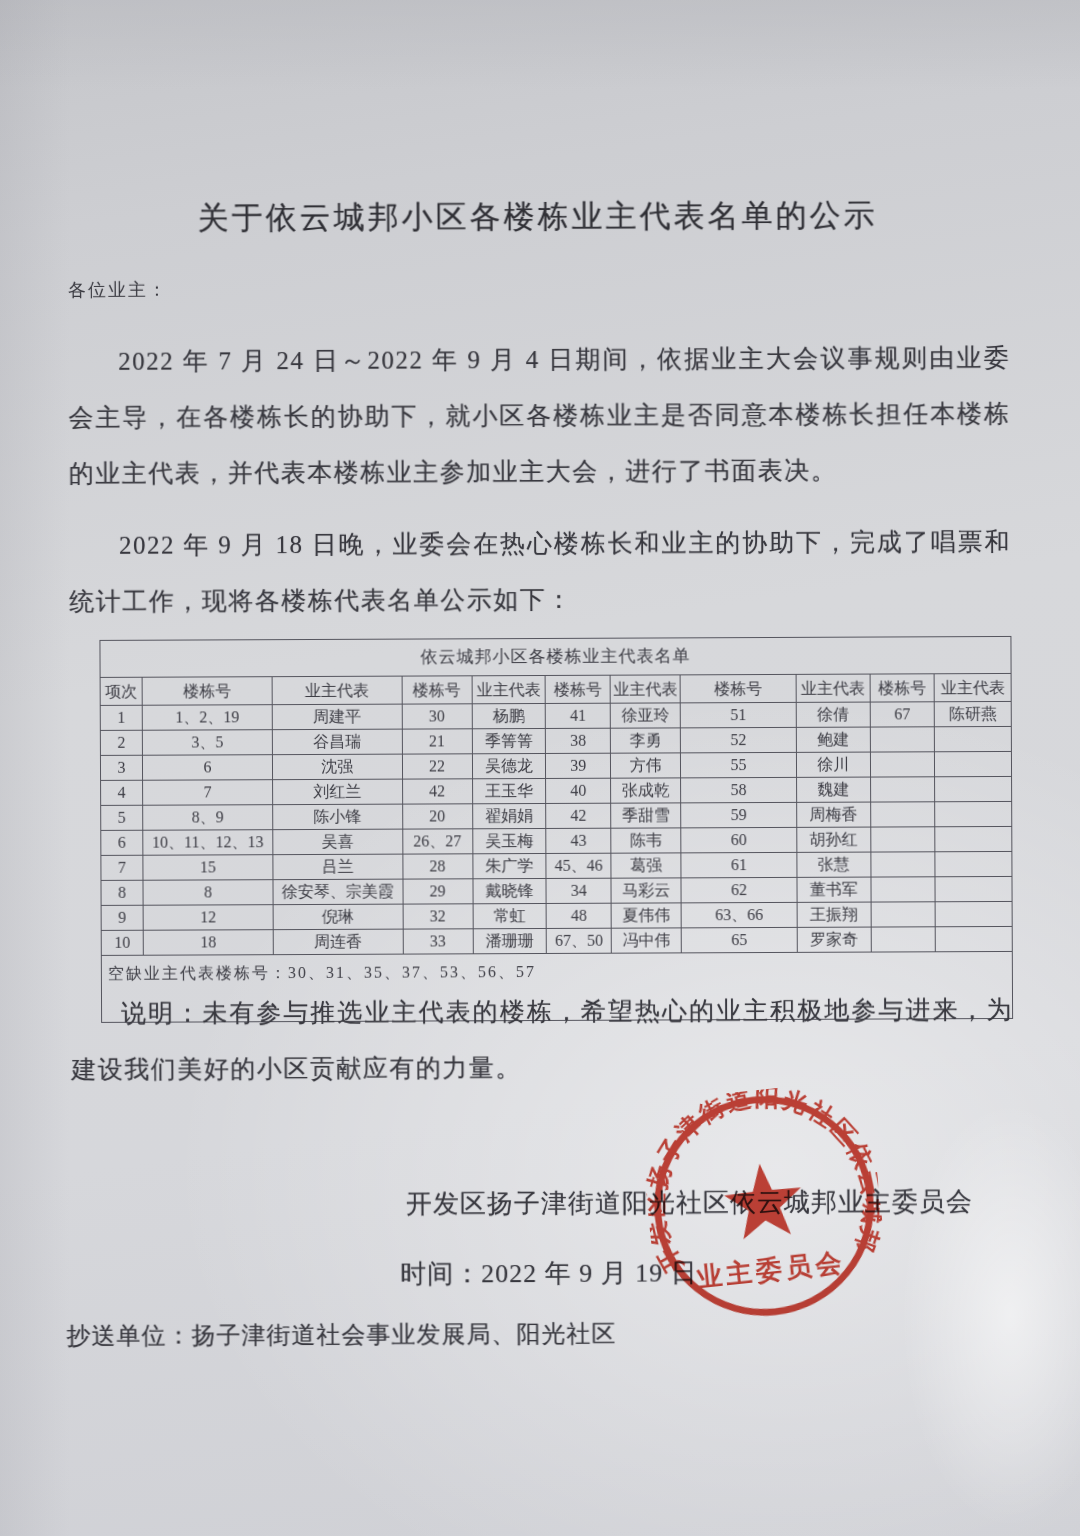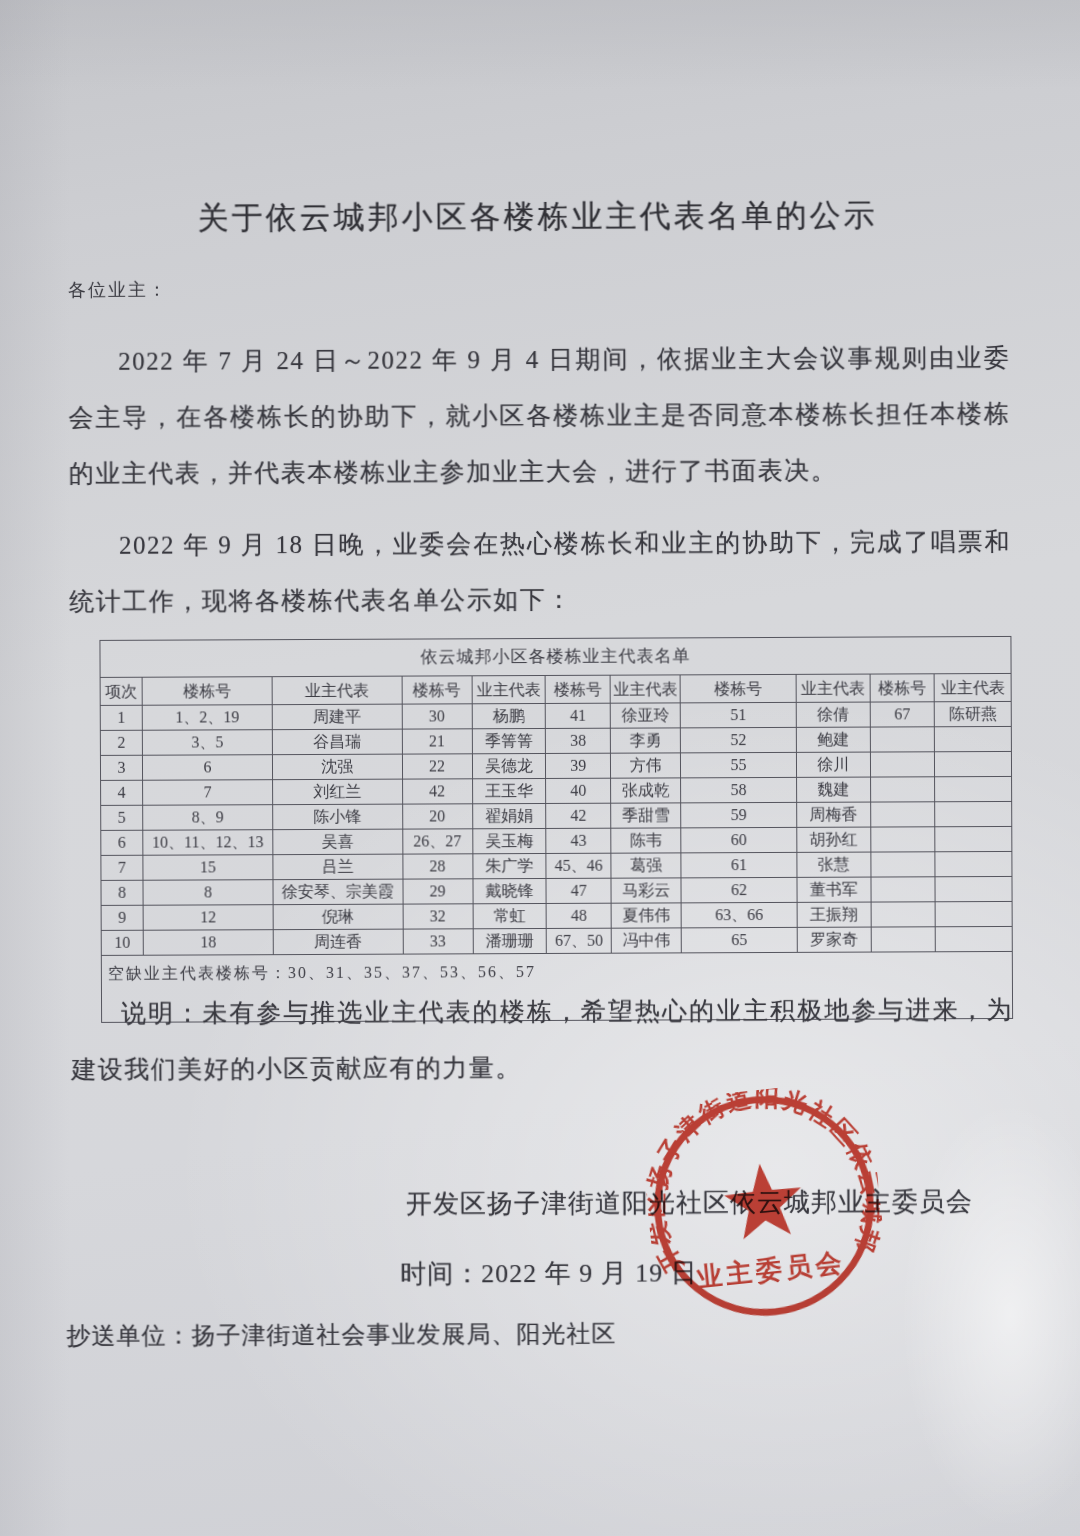--- a/index.html
+++ b/index.html
@@ -212,21 +212,21 @@
             <td>张慧</td>
             <td></td>
             <td></td>
           </tr>
           <tr class="t-row">
             <td>8</td>
             <td>8</td>
             <td>徐安琴、宗美霞</td>
             <td>29</td>
             <td>戴晓锋</td>
-            <td>47</td>
+            <td>34</td>
             <td>马彩云</td>
             <td>62</td>
             <td>董书军</td>
             <td></td>
             <td></td>
           </tr>
           <tr class="t-row">
             <td>9</td>
             <td>12</td>
             <td>倪琳</td>

